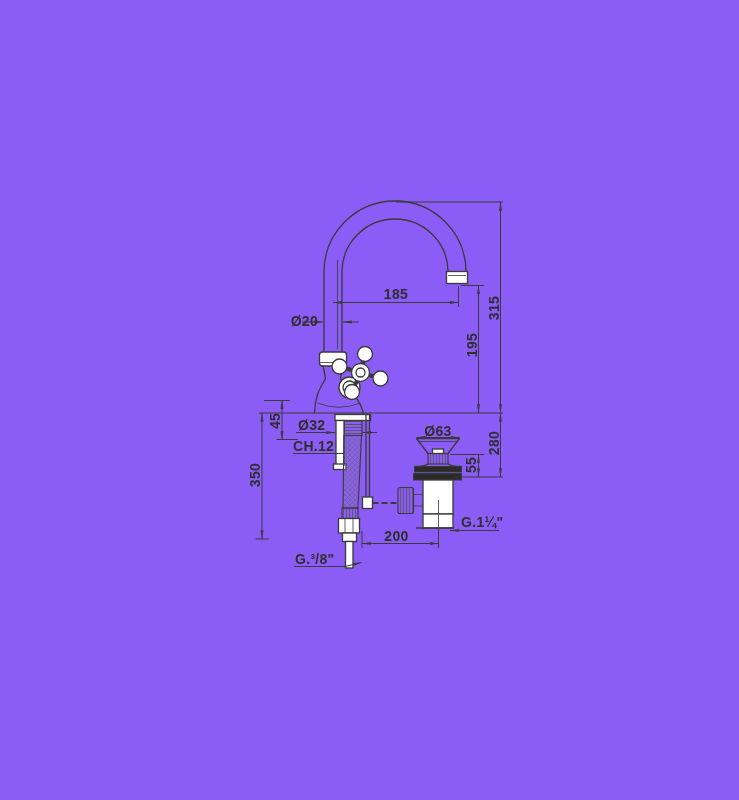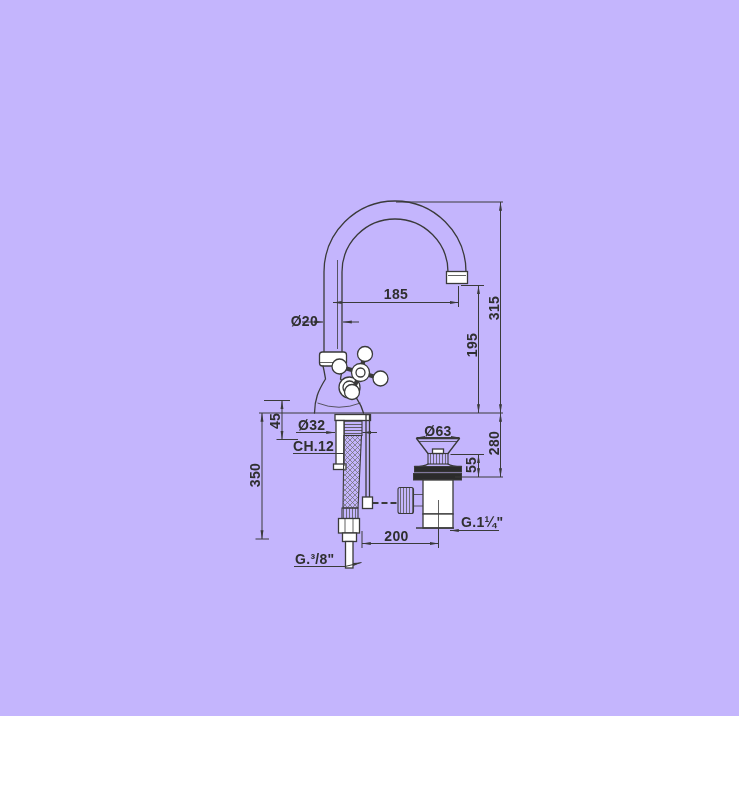--- a/index.html
+++ b/index.html
@@ -1,16 +1,16 @@
 <!DOCTYPE html>
 <html><head>
 <meta charset="utf-8">
 <style>
   html,body{margin:0;padding:0;background:#ffffff;}
-  .stage{position:relative;width:739px;height:716px;background:#c4b5fd;overflow:hidden;
+  .stage{position:relative;width:739px;height:800px;background:#8b5cf6;overflow:hidden;
          font-family:"Liberation Sans", sans-serif;}
   svg text{font-family:"Liberation Sans", sans-serif;font-size:14px;font-weight:600;
            fill:#2f2f2f;letter-spacing:.3px;}
   svg .dim{stroke:#3a3a3a;stroke-width:1;fill:none;}
   svg .thin{stroke:#3a3a3a;stroke-width:.8;fill:none;}
   svg .part{stroke:#3a3a3a;stroke-width:1.3;fill:none;stroke-linecap:round;}
   svg .partw{stroke:#3a3a3a;stroke-width:1.3;fill:#ffffff;}
   svg .dark{stroke:#3a3a3a;stroke-width:1;fill:#2b2b2b;}
 </style>
 </head>

